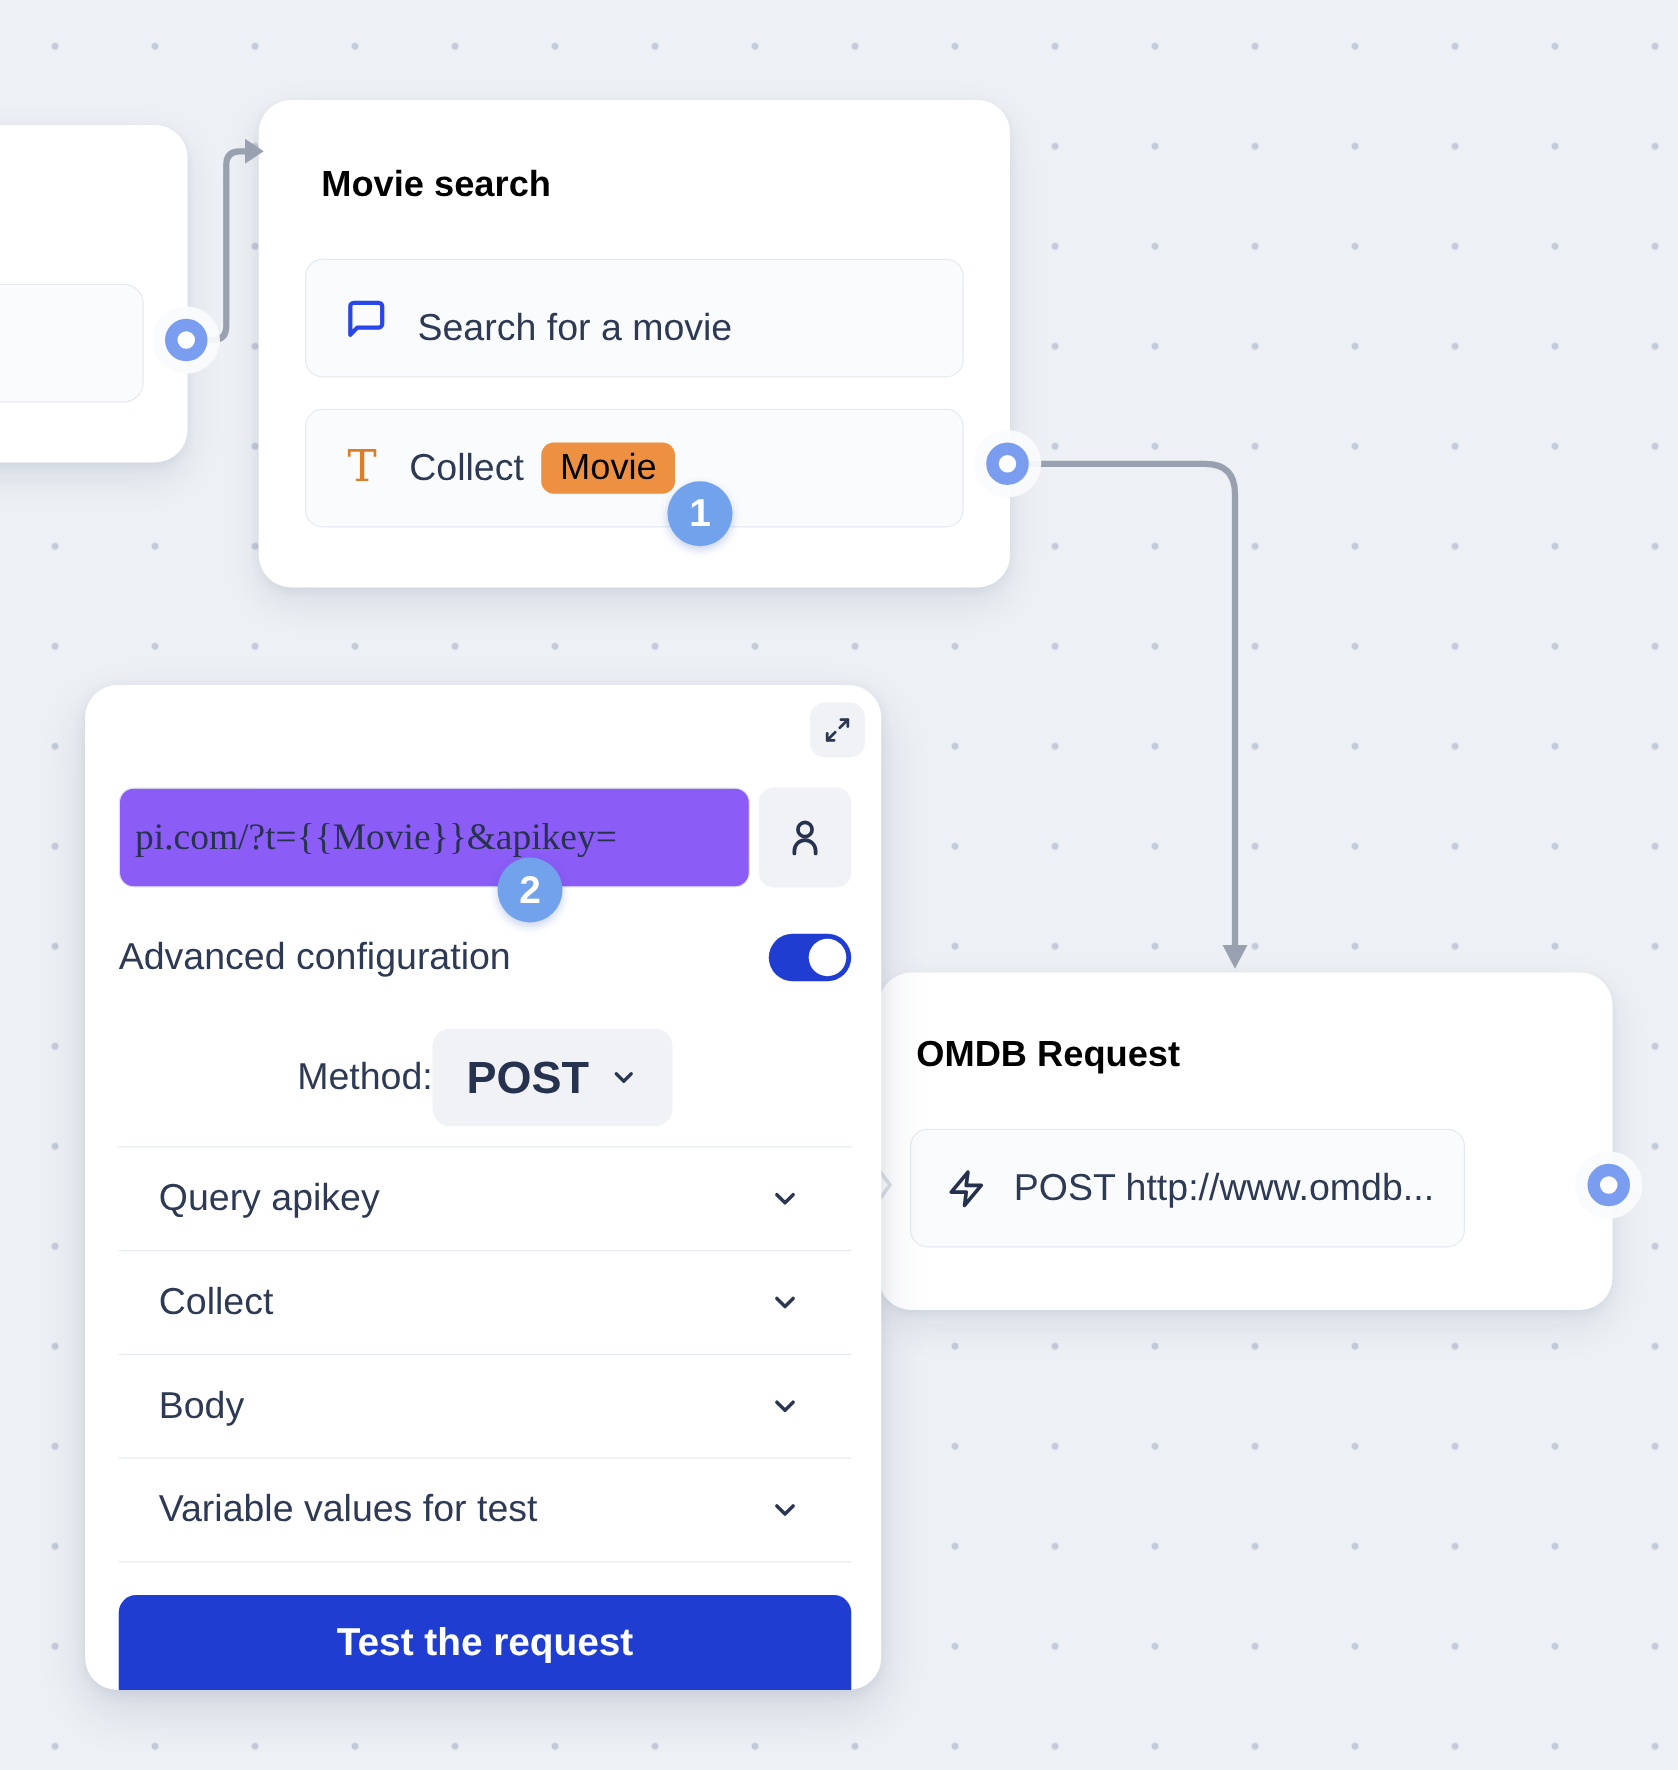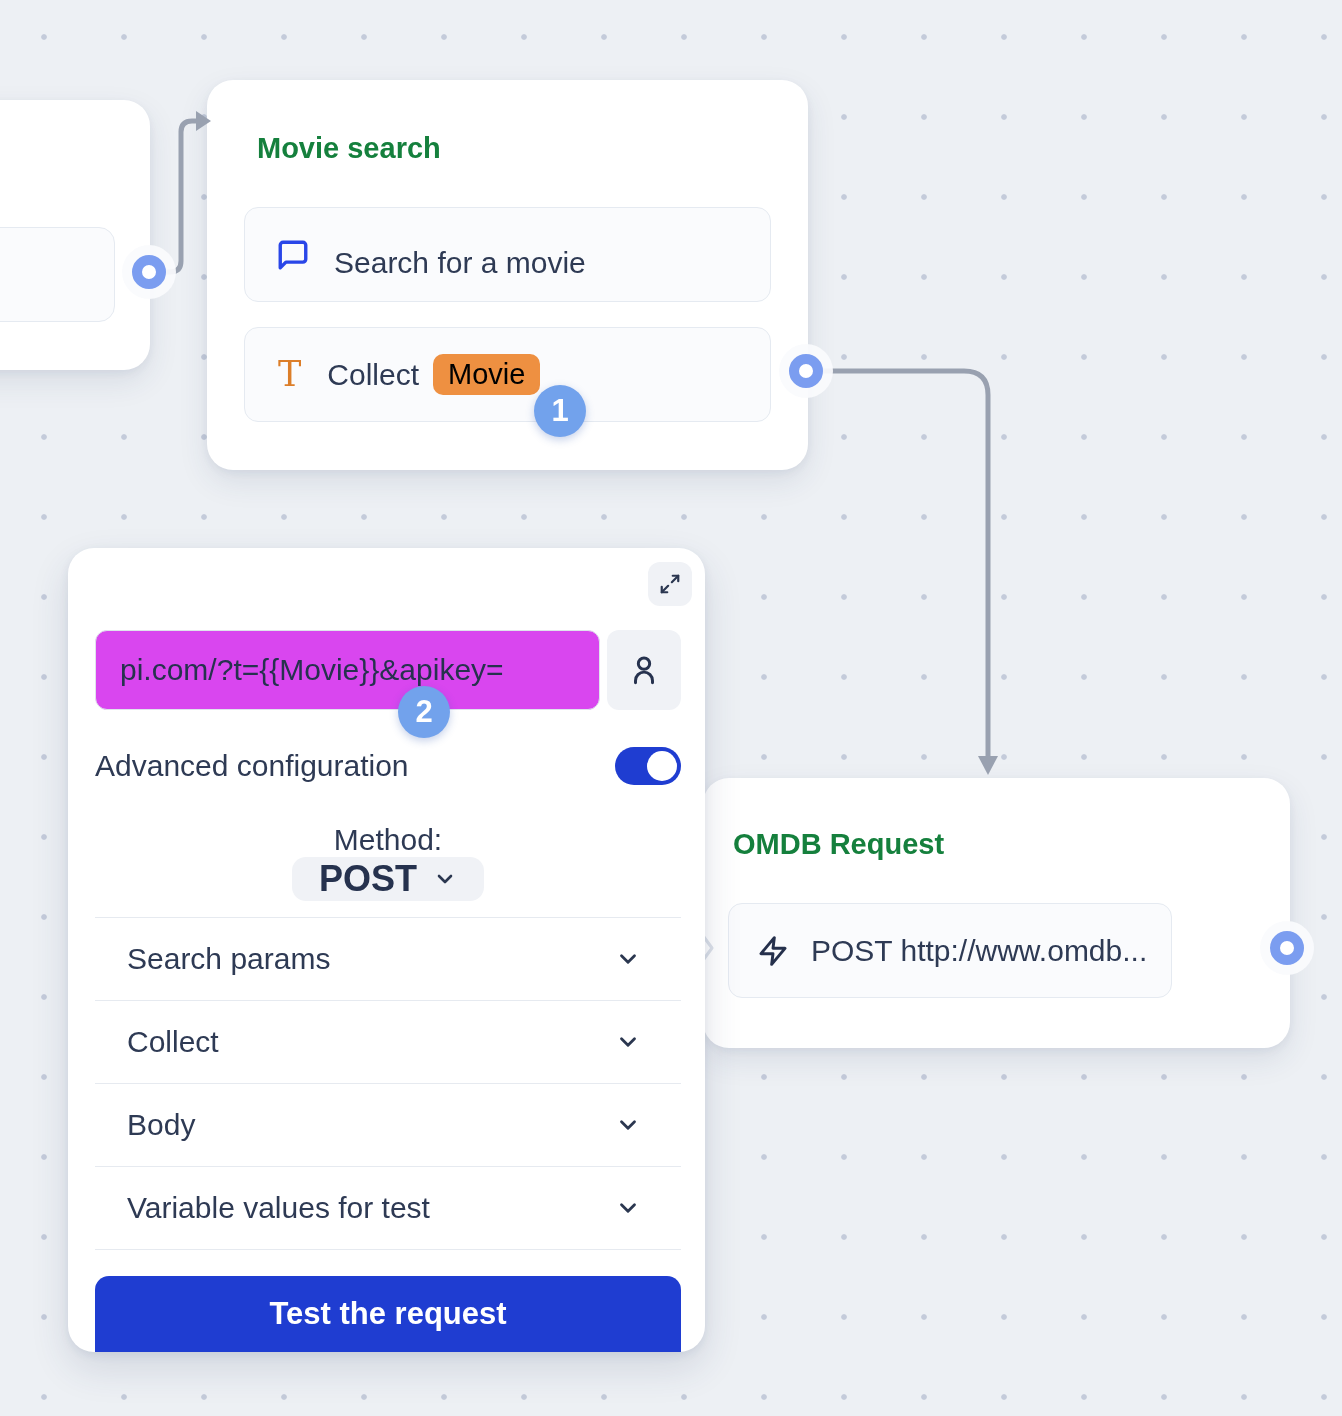--- a/index.html
+++ b/index.html
@@ -5,21 +5,21 @@
   html,body{margin:0;padding:0;background:#EDF0F4;}
   #canvas{
     position:relative;width:1342px;height:1416px;overflow:hidden;
     background-color:#EDF0F4;
     background-image:radial-gradient(circle,#C4CBDA 2.4px,rgba(196,203,218,0) 3.2px);
     background-size:80px 80px;background-position:4px -3px;
     font-family:"Liberation Sans",sans-serif;color:#2E3A54;
   }
   .card{position:absolute;background:#fff;border-radius:26px;
     box-shadow:0 12px 30px rgba(42,58,98,.10),0 3px 8px rgba(42,58,98,.06);z-index:10;}
-  .node-title{position:absolute;font-size:29px;font-weight:700;color:#15803d;line-height:36px;}
+  .node-title{position:absolute;font-size:29px;font-weight:700;color:#000000;line-height:36px;}
   .lightbox{position:absolute;background:#FAFBFD;border:1.5px solid #E5EAF1;border-radius:14px;
     display:flex;align-items:center;box-sizing:border-box;}
   .row-label{font-size:30px;color:#2E3A54;white-space:nowrap;}
   .num-badge{position:absolute;width:52px;height:52px;border-radius:50%;background:#72A2EC;
     color:#fff;font-size:31px;font-weight:700;display:flex;align-items:center;justify-content:center;
     z-index:30;box-shadow:0 3px 8px rgba(50,90,180,.28);}
   .port{position:absolute;width:54px;height:54px;border-radius:50%;background:rgba(250,251,253,.93);
     display:flex;align-items:center;justify-content:center;z-index:26;}
   .port .ring{width:34px;height:34px;border-radius:50%;border:10px solid #7B9DF0;background:#fff;box-sizing:border-box;}
   .gbtn{background:#F0F2F6;border-radius:12px;display:flex;align-items:center;justify-content:center;border:none;}
@@ -101,22 +101,22 @@
     <button class="gbtn" style="position:absolute;left:580px;top:14px;width:44px;height:44px;">
       <svg class="icon" width="22" height="22" viewBox="0 0 24 24" fill="none" stroke="#2B3750" stroke-width="2.4" stroke-linecap="round" stroke-linejoin="round">
         <polyline points="15 3 21 3 21 9"></polyline>
           <polyline points="9 21 3 21 3 15"></polyline>
         <line x1="21" y1="3" x2="14" y2="10"></line>
           <line x1="3" y1="21" x2="10" y2="14"></line>
       </svg>
     </button>
 
     <div style="position:absolute;left:27px;top:82px;display:flex;gap:7px;">
-      <div style="width:505px;height:80px;background:#d946ef;border:1.5px solid #DFE4EC;border-radius:12px;
-                  box-sizing:border-box;display:flex;align-items:center;overflow:hidden;padding:0 24px;">
+      <div style="width:505px;height:80px;background:#8b5cf6;border:1.5px solid #DFE4EC;border-radius:12px;
+                  box-sizing:border-box;display:flex;align-items:center;overflow:hidden;padding:0 12px;font-family:Liberation Serif, serif;">
         <span style="font-size:30px;color:#26324E;white-space:nowrap;">pi.com/?t={{Movie}}&amp;apikey=</span>
       </div>
       <button class="gbtn" style="width:74px;height:80px;">
         <svg class="icon" width="34" height="34" viewBox="0 0 24 24" fill="none" stroke="#26324E" stroke-width="2.1" stroke-linecap="round" stroke-linejoin="round">
           <circle cx="12" cy="7.5" r="4"></circle>
             <path d="M6 21v-1.5a6 6 0 0 1 12 0V21"></path>
         </svg>
       </button>
     </div>
 
@@ -124,35 +124,35 @@
 
     <div style="position:absolute;left:27px;right:24px;top:197px;height:42px;
                 display:flex;align-items:center;justify-content:space-between;">
       <span class="row-label">Advanced configuration</span>
       <div class="toggle">
         <div class="knob"></div>
       </div>
     </div>
 
     <div style="position:absolute;left:27px;right:24px;top:275px;height:78px;
-                display:flex;align-items:center;justify-content:center;flex-direction:column;">
+                display:flex;align-items:center;justify-content:center;">
       <span class="row-label">Method:</span>
       <div class="gbtn" style="width:192px;height:78px;border-radius:14px;gap:16px;cursor:pointer;">
         <span style="font-size:36px;font-weight:600;color:#26324E;">POST</span>
         <svg class="icon" width="24" height="24" viewBox="0 0 24 24" fill="none" stroke="#2B3750" stroke-width="2.6" stroke-linecap="round" stroke-linejoin="round">
             <polyline points="6 9 12 15 18 9"></polyline>
           </svg>
       </div>
     </div>
 
     <div class="divider" style="top:369px;"></div>
 
     <div style="position:absolute;left:27px;right:24px;top:370px;">
       <div class="section-row">
-        <span class="row-label">Search params</span>
+        <span class="row-label">Query apikey</span>
         <svg class="icon" width="26" height="26" viewBox="0 0 24 24" fill="none" stroke="#2B3750" stroke-width="2.6" stroke-linecap="round" stroke-linejoin="round">
             <polyline points="6 9 12 15 18 9"></polyline>
           </svg>
       </div>
       <div class="section-row">
         <span class="row-label">Collect</span>
         <svg class="icon" width="26" height="26" viewBox="0 0 24 24" fill="none" stroke="#2B3750" stroke-width="2.6" stroke-linecap="round" stroke-linejoin="round">
             <polyline points="6 9 12 15 18 9"></polyline>
           </svg>
       </div>

